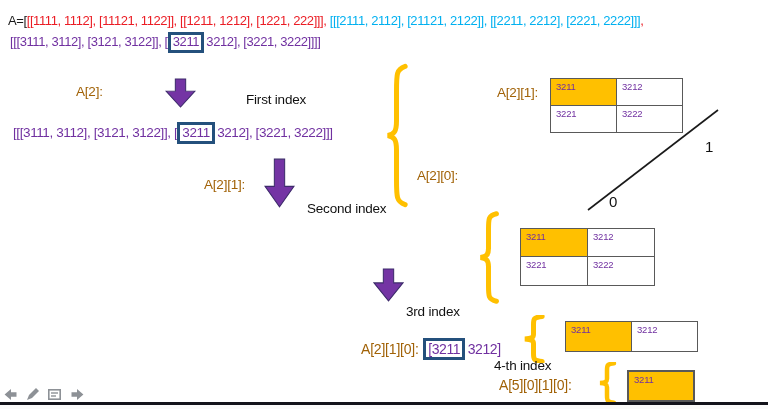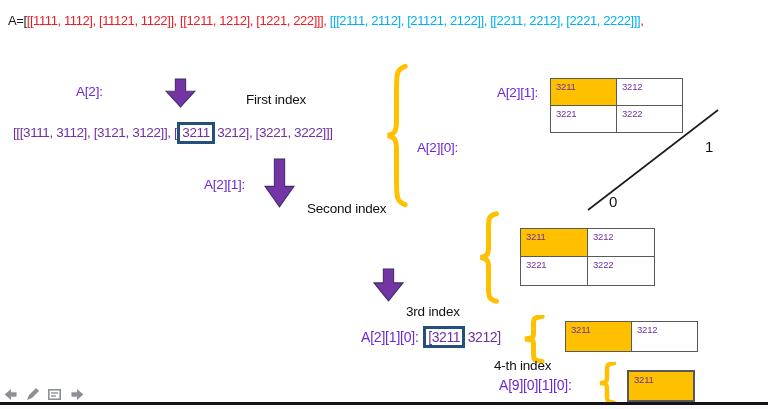--- a/index.html
+++ b/index.html
@@ -11,21 +11,21 @@
   html,body{width:768px;height:409px;overflow:hidden;background:#fff;
     font-family:"Liberation Sans",sans-serif;color:var(--ink);}
   .slide{position:relative;width:768px;height:409px;background:#fff;}
   .abs{position:absolute;}
   .hdr{font-size:13px;letter-spacing:-0.4px;white-space:nowrap;}
   .hdr .k{color:var(--ink);}
   .hdr .r{color:var(--red);}
   .hdr .b{color:var(--blue);}
   .pur{color:var(--purple);}
   .pline{font-size:13.5px;letter-spacing:-0.4px;white-space:nowrap;color:var(--purple);}
-  .lbl{font-size:13.5px;color:#6d28d9;letter-spacing:-0.2px;white-space:nowrap;}
+  .lbl{font-size:13.5px;color:#a16207;letter-spacing:-0.2px;white-space:nowrap;}
   .cap{font-size:13.5px;color:#111;letter-spacing:-0.2px;white-space:nowrap;}
   .bluebox{display:inline-block;border:3px solid var(--boxstroke);
     padding:0 2px;margin:-4px -1px -4px 0;line-height:1.15;background:transparent;}
   table.tbl{border-collapse:collapse;}
   table.tbl td{border:1.5px solid var(--cellborder);vertical-align:top;
     font-size:9.5px;color:var(--purple);padding:2px 0 0 5px;letter-spacing:-0.2px;background:#fff;}
   table.tbl td.gray{background:var(--grayfill);}
   table.tbl td.hl{background:var(--orange);}
   .brace{position:absolute;}
   .axislabel{font-size:15px;color:#111;}
@@ -34,20 +34,23 @@
   .bottombar{position:absolute;left:0;top:402px;width:768px;height:2.5px;background:#13131b;}
   .bottomstrip{position:absolute;left:0;top:404.5px;width:768px;height:5px;background:#fafafa;}
 </style>
 </head>
 <body>
 
 <div class="slide">
 
   <div class="abs hdr" style="left:8px;top:13px;">
     <span class="k">A=[</span><span class="r">[[1111, 1112], [11121, 1122]], [[1211, 1212], [1221, 222]]], </span><span class="b">[[[2111, 2112], [21121, 2122]], [[2211, 2212], [2221, 2222]]]</span><span class="r">,</span>
+  </div>
+  <div class="abs hdr pur" style="left:10px;top:34px;">
+    <span>[[[3111, 3112], [3121, 3122]], [</span><span class="bluebox"><span>3211</span></span><span> 3212], [3221, 3222]]]]</span>
   </div>
 
   <div class="abs lbl" style="left:76px;top:84px;">A[2]:</div>
   <svg class="abs" style="left:165px;top:78px;" width="31" height="30" viewBox="0 0 30 32" preserveAspectRatio="none">
     <polygon points="10,1 20,1 20,14 29,14 15,31 1,14 10,14" fill="var(--arrow)" stroke="#3d2b6b" stroke-width="1"></polygon>
   </svg>
   <div class="abs cap" style="left:246px;top:92px;">First index</div>
   <div class="abs pline" style="left:13px;top:125px;">
     <span>[[[3111, 3112], [3121, 3122]], [</span><span class="bluebox"><span>3211</span></span><span> 3212], [3221, 3222]]]</span>
   </div>
@@ -63,21 +66,21 @@
       <td class="hl" style="width:66px;height:27px;">3211</td>
       <td style="width:66px;height:27px;">3212</td>
     </tr>
     <tr>
       <td style="height:27px;">3221</td>
       <td style="height:27px;">3222</td>
     </tr>
   </tbody>
     </table>
 
-  <div class="abs lbl" style="left:417px;top:140px;">A[2][0]:</div>
+  <div class="abs lbl" style="left:417px;top:168px;">A[2][0]:</div>
 
   <svg class="abs" style="left:584px;top:106px;" width="138" height="108">
     <line x1="4" y1="104" x2="134" y2="4" stroke="#1a1a1a" stroke-width="1.6"></line>
   </svg>
   <div class="abs axislabel" style="left:705px;top:138px;">1</div>
   <div class="abs axislabel" style="left:609px;top:193px;">0</div>
 
   <div class="abs lbl" style="left:204px;top:177px;">A[2][1]:</div>
   <svg class="abs" style="left:263px;top:158px;" width="33" height="50" viewBox="0 0 32 44" preserveAspectRatio="none">
     <polygon points="11,1 21,1 21,25 30,25 16,43 2,25 11,25" fill="var(--arrow)" stroke="#3d2b6b" stroke-width="1"></polygon>
@@ -97,38 +100,38 @@
       <td style="height:29px;">3221</td>
       <td style="height:29px;">3222</td>
     </tr>
   </tbody>
     </table>
 
   <svg class="abs" style="left:373px;top:268px;" width="31" height="34" viewBox="0 0 30 32" preserveAspectRatio="none">
     <polygon points="10,1 20,1 20,14 29,14 15,31 1,14 10,14" fill="var(--arrow)" stroke="#3d2b6b" stroke-width="1"></polygon>
   </svg>
   <div class="abs cap" style="left:406px;top:304px;">3rd  index</div>
-  <div class="abs" style="left:361px;top:328px;white-space:nowrap;">
+  <div class="abs" style="left:361px;top:340px;white-space:nowrap;">
     <span class="lbl" style="font-size:14px;">A[2][1][0]:</span>
     <span class="pline" style="font-size:14px;"> </span><span class="bluebox pline" style="font-size:14px;"><span>[3211</span></span><span class="pline" style="font-size:14px;"> 3212]</span>
   </div>
   <svg class="brace" style="left:521px;top:315px;" width="25" height="48" viewBox="0 0 26 100" preserveAspectRatio="none">
     <path d="M 22,3 C 13,5 13,8 13,20 L 13,40 C 13,47 11,49 4,50 C 11,51 13,53 13,60 L 13,80 C 13,92 13,95 22,97" fill="none" stroke="var(--brace)" stroke-width="5" stroke-linecap="round" vector-effect="non-scaling-stroke"></path>
   </svg>
   <table class="tbl abs" style="left:565px;top:321px;">
     <tbody>
         <tr>
       <td class="hl" style="width:66px;height:30px;">3211</td>
       <td style="width:66px;height:30px;">3212</td>
     </tr>
   </tbody>
     </table>
 
   <div class="abs cap" style="left:494px;top:358px;">4-th  index</div>
-  <div class="abs lbl" style="left:499px;top:377px;font-size:14px;">A[9][0][1][0]:</div>
+  <div class="abs lbl" style="left:499px;top:377px;font-size:14px;">A[5][0][1][0]:</div>
   <svg class="brace" style="left:597px;top:362px;" width="20" height="42" viewBox="0 0 26 100" preserveAspectRatio="none">
     <path d="M 22,3 C 13,5 13,8 13,20 L 13,40 C 13,47 11,49 4,50 C 11,51 13,53 13,60 L 13,80 C 13,92 13,95 22,97" fill="none" stroke="var(--brace)" stroke-width="4.5" stroke-linecap="round" vector-effect="non-scaling-stroke"></path>
   </svg>
   <table class="tbl abs" style="left:627px;top:370px;">
     <tbody>
         <tr>
       <td class="hl" style="width:66px;height:30px;border-width:2px;">3211</td>
     </tr>
   </tbody>
     </table>

